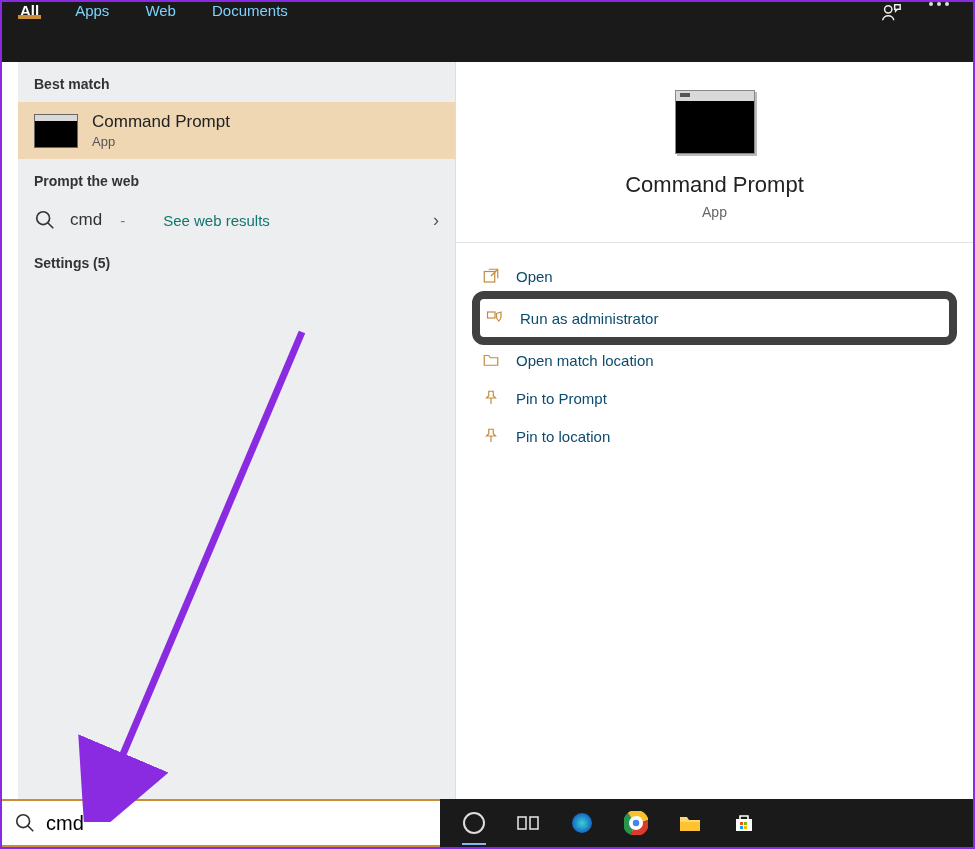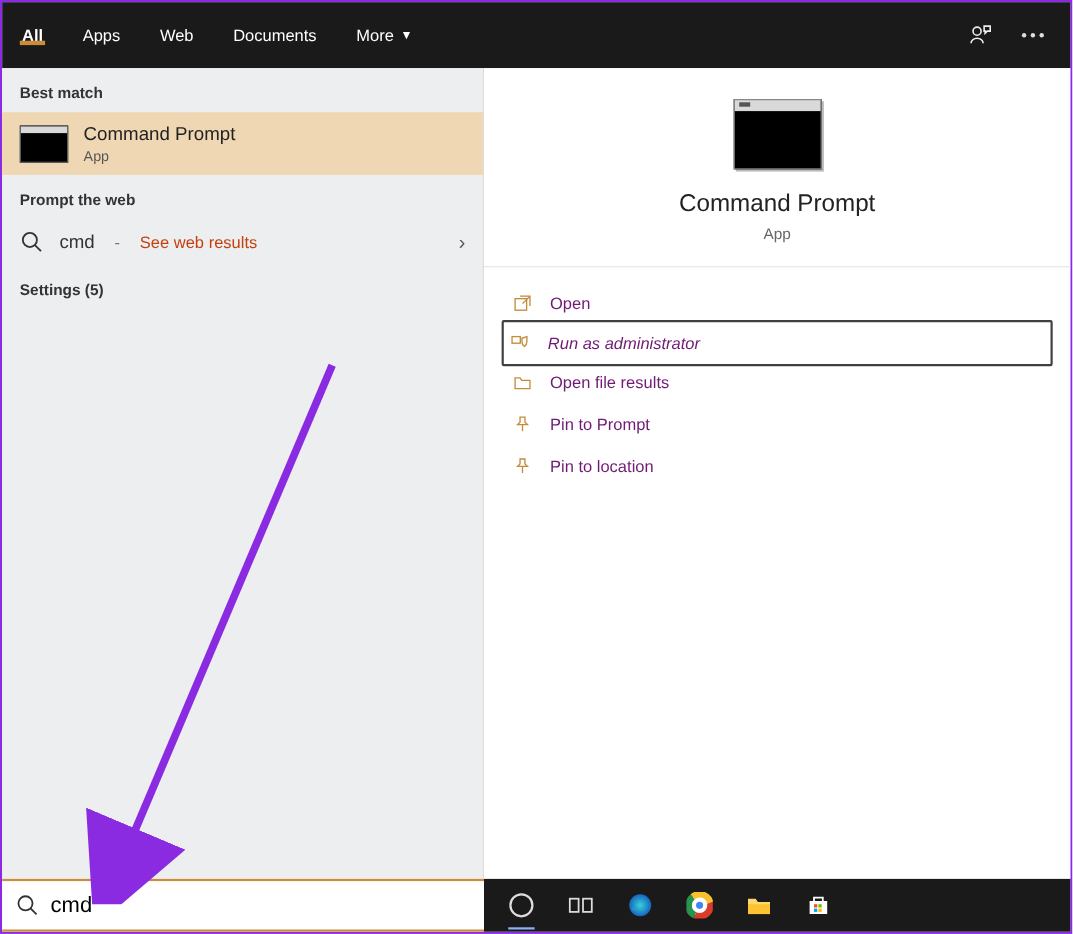--- a/index.html
+++ b/index.html
@@ -9,47 +9,47 @@
     width: 975px; height: 849px;
     border: 2px solid #8a2be2;
     position: relative;
     display: flex; flex-direction: column;
   }
 
   
   .topbar {
     height: 60px;
     background: #1a1a1a;
-    display: flex; align-items: center;
+    display: flex; align-items: flex-start;
     color: #fff;
     padding: 0 10px 0 0;
   }
   .tab {
     display: flex; align-items: center;
     padding: 0 18px;
-    font-size: 15px; color: #ffffff; cursor: pointer;
+    font-size: 15px; color: #7dd3fc; cursor: pointer;
     position: relative;
   }
   .tab.active { color:#fff; font-weight:600; }
   .tab.active::after {
     content:""; position:absolute; left:16px; right:16px; bottom:0;
     height:4px; background:#cc8d3b;
   }
   .tab .chev { margin-left:6px; font-size:11px; }
   .topbar-spacer { flex:1; }
   .top-icon {
     width:48px; display:flex; align-items:center; justify-content:center;
     color:#eee;
   }
   .top-icon svg { width:22px; height:22px; stroke:#eee; fill:none; stroke-width:1.6; }
   .dots span { width:4px;height:4px;background:#ddd;border-radius:50%;margin:0 2px;display:inline-block;}
 
   
   .body {
-    flex:1; display:flex; min-height:0;
+    flex:1; display:flex; min-height:0;padding-left:16px;
   }
 
   
   .results {
     width: 438px;
     background:#edeef0;
     border-right:1px solid #ddd;
     display:flex; flex-direction:column;
     font-size:15px; color:#222;
   }
@@ -74,21 +74,21 @@
 
   .web-row {
     display:flex; align-items:center;
     padding:10px 16px; gap:14px;
     color:#333;
   }
   .mag { width:22px;height:22px; }
   .mag svg { width:22px;height:22px; stroke:#333; fill:none; stroke-width:1.8; }
   .web-row .q { font-size:17px; }
   .web-row .dash { color:#777; margin:0 4px; }
-  .web-row .hint { color:#c2410c; font-size:15px; }
+  .web-row .hint { color:#0f766e; font-size:15px;margin-left:20px; }
   .web-row .arrow { margin-left:auto; color:#555; font-size:18px; }
 
   
   .detail {
     flex:1; background:#fff;
     display:flex; flex-direction:column;
   }
   .detail-head {
     padding: 28px 20px 22px;
     display:flex; flex-direction:column; align-items:center;
@@ -101,29 +101,29 @@
   }
   .big-thumb::before{content:"";position:absolute;top:0;left:0;right:0;height:10px;background:#d9d9d9;}
   .big-thumb::after{content:"";position:absolute;top:2px;left:4px;width:10px;height:4px;background:#555;}
   .detail-title { font-size:22px; color:#222; }
   .detail-sub   { font-size:14px; color:#666; margin-top:6px; }
 
   .actions { padding: 14px 20px; }
   .action {
     display:flex; align-items:center; gap:16px;
     padding:10px 6px;
-    font-size:15px; color:#701a75;
+    font-size:15px; color:#0c4a6e;
     cursor:pointer;
   }
   .action .ic { width:18px; height:18px; color:#c48b3a; display:flex; align-items:center; justify-content:center;}
   .action .ic svg { width:18px;height:18px; stroke:currentColor; fill:none; stroke-width:1.6; }
   .action.hl {
-    border:2px solid #404040;
-    border-radius:2px;
-    margin:-4px -4px; padding:10px 6px;font-style:italic;
+    border:8px solid #404040;
+    border-radius:12px;
+    margin:-4px -4px; padding:10px 6px;
   }
 
   
   .searchbar {
     height:48px;
     border-top:2px solid #cc8d3b;
     border-bottom:2px solid #cc8d3b;
     background:#fff;
     display:flex; align-items:center;
     padding:0 12px;
@@ -166,24 +166,20 @@
 </head>
 <body>
 
 <div class="frame">
 
   <div class="topbar">
     <div class="tab active">All</div>
     <div class="tab">Apps</div>
     <div class="tab">Web</div>
     <div class="tab">Documents</div>
-    <div class="tab">
-      <span>More</span>
-      <span class="chev">▼</span>
-    </div>
     <div class="topbar-spacer"></div>
     <div class="top-icon">
       <svg viewBox="0 0 24 24">
           <circle cx="9" cy="8" r="4"></circle>
           <path d="M3 20c0-3 3-5 6-5s6 2 6 5"></path>
           <path d="M16 3h6v5h-3l-2 2v-2h-1z"></path>
         </svg>
     </div>
     <div class="top-icon dots">
       <span></span>
@@ -251,21 +247,21 @@
           </span>
           <span>Run as administrator</span>
         </div>
 
         <div class="action">
           <span class="ic">
             <svg viewBox="0 0 24 24">
                 <path d="M3 6h6l2 3h10v10H3z"></path>
               </svg>
           </span>
-          <span>Open file results</span>
+          <span>Open match location</span>
         </div>
 
         <div class="action">
           <span class="ic">
             <svg viewBox="0 0 24 24">
                 <path d="M9 3h6v6l3 3H6l3-3zM12 12v8"></path>
               </svg>
           </span>
           <span>Pin to Prompt</span>
         </div>

